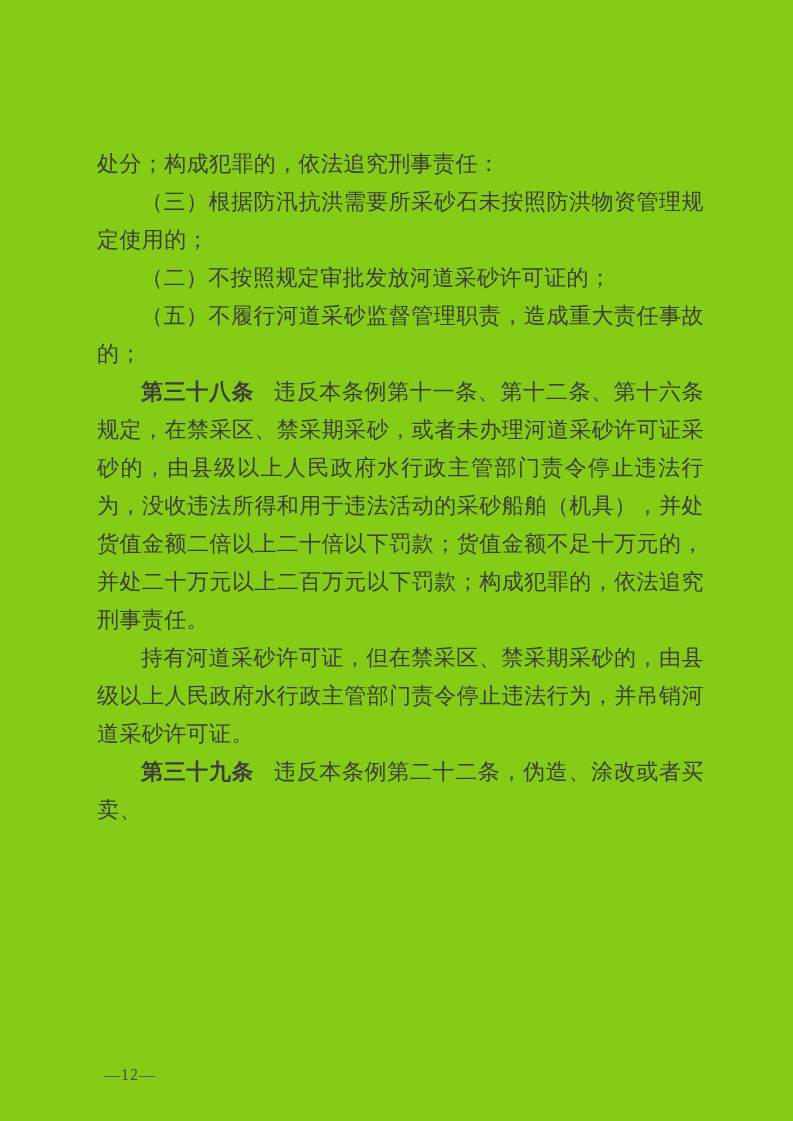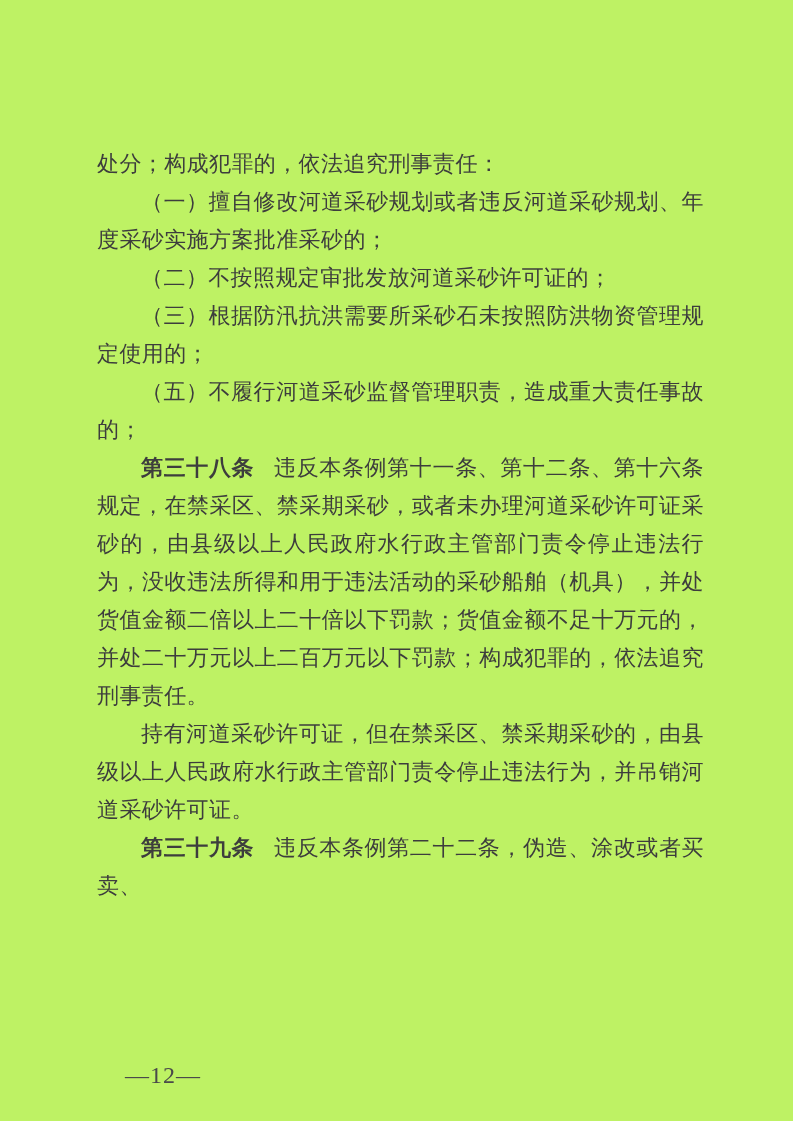--- a/index.html
+++ b/index.html
@@ -4,21 +4,21 @@
 <style>
   html, body {
     margin: 0;
     padding: 0;
     background: #ffffff;
   }
   .page {
     position: relative;
     width: 793px;
     height: 1121px;
-    background: #bef264;
+    background: #84cc16;
     overflow: hidden;
     font-family: "Liberation Serif", "DejaVu Serif", serif;
   }
   .content {
     position: absolute;
     left: 97px;
     top: 145px;
     width: 607px;
     color: #3d3d3d;
     font-size: 22px;
@@ -32,37 +32,36 @@
   }
   .content p.no-indent {
     text-indent: 0;
   }
   .article-number {
     font-weight: bold;
     padding-right: 0.9em;
   }
   .page-number {
     position: absolute;
-    left: 125px;
+    left: 104px;
     top: 1061px;
-    font-size: 24px;
+    font-size: 16px;
     line-height: 28px;
     color: #4a4a4a;
     letter-spacing: 1px;
     font-family: "Liberation Serif", "DejaVu Serif", serif;
   }
 </style>
 </head>
 <body>
 
 <div class="page">
   <div class="content">
     <p class="no-indent">处分；构成犯罪的，依法追究刑事责任：</p>
-    <p>（一）擅自修改河道采砂规划或者违反河道采砂规划、年度采砂实施方案批准采砂的；</p>
+    <p>（三）根据防汛抗洪需要所采砂石未按照防洪物资管理规定使用的；</p>
     <p>（二）不按照规定审批发放河道采砂许可证的；</p>
-    <p>（三）根据防汛抗洪需要所采砂石未按照防洪物资管理规定使用的；</p>
     <p>（五）不履行河道采砂监督管理职责，造成重大责任事故的；</p>
     <p><span class="article-number">第三十八条</span><span>违反本条例第十一条、第十二条、第十六条规定，在禁采区、禁采期采砂，或者未办理河道采砂许可证采砂的，由县级以上人民政府水行政主管部门责令停止违法行为，没收违法所得和用于违法活动的采砂船舶（机具），并处货值金额二倍以上二十倍以下罚款；货值金额不足十万元的，并处二十万元以上二百万元以下罚款；构成犯罪的，依法追究刑事责任。</span></p>
     <p>持有河道采砂许可证，但在禁采区、禁采期采砂的，由县级以上人民政府水行政主管部门责令停止违法行为，并吊销河道采砂许可证。</p>
     <p><span class="article-number">第三十九条</span><span>违反本条例第二十二条，伪造、涂改或者买卖、</span></p>
   </div>
   <div class="page-number">—12—</div>
 </div>
 
 </body></html>

